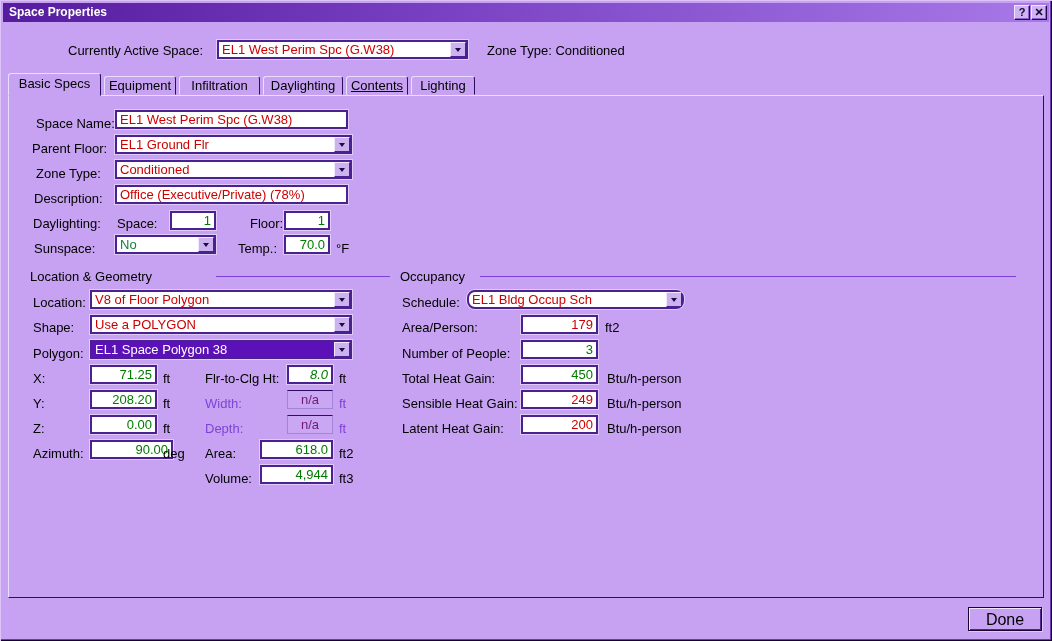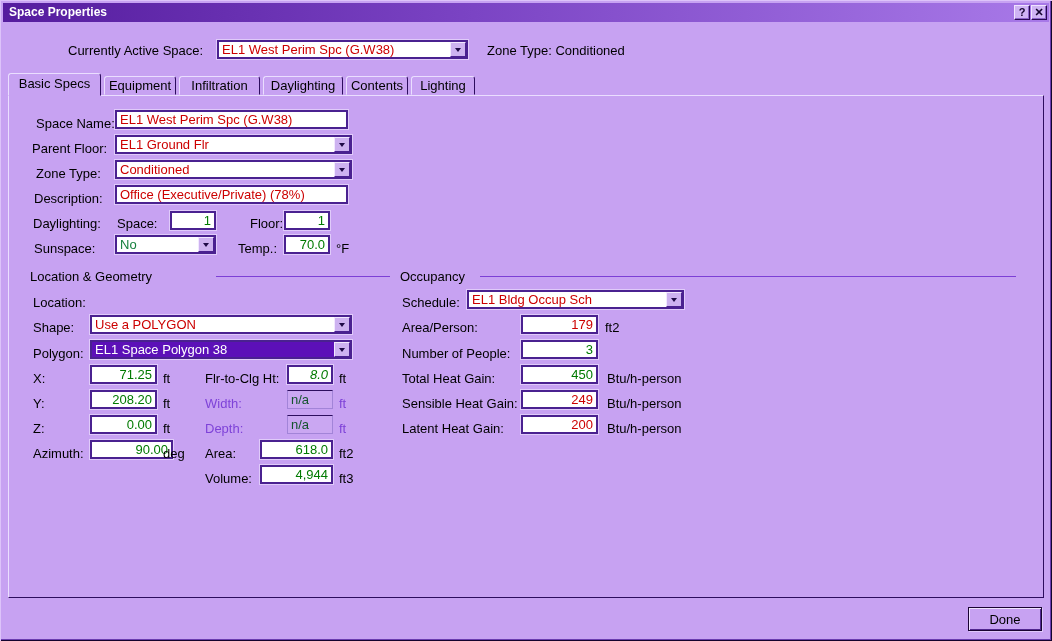--- a/index.html
+++ b/index.html
@@ -30,21 +30,21 @@
     position:absolute;height:19px;background:#fff;
     border:2px solid #4a2190;box-shadow:0 0 0 1px #e0cbfa;
     box-sizing:border-box;font-family:"Liberation Sans",sans-serif;font-size:13px;
     padding:0 3px;outline:none;
   }
   .field.num{text-align:right;}
   .field.green{color:#007a00;}
   .field.red{color:#cc0000;}
   .field.disabled{
     background:#caa7f2;border:1px solid #a284d8;border-top-color:#2d0d5e;
-    box-shadow:none;color:#14532d;text-align:left;
+    box-shadow:none;color:#701a75;text-align:center;
   }
   .combo{
     position:absolute;height:19px;background:#fff;
     border:2px solid #4a2190;box-shadow:0 0 0 1px #e0cbfa;
     box-sizing:border-box;display:flex;align-items:stretch;cursor:default;
   }
   .combo-text{flex:1;display:flex;align-items:center;padding:0 3px;white-space:nowrap;overflow:hidden;}
   .combo.green .combo-text{color:#15803d;}
   .combo.red .combo-text{color:#cc0000;}
   .combo.selected .combo-text{background:#5c10b8;color:#fff;}
@@ -64,21 +64,21 @@
     border:1px solid;border-color:#eadeff #2d0d5e transparent #eadeff;
     border-radius:3px 3px 0 0;box-sizing:border-box;
     text-align:center;line-height:17px;z-index:1;cursor:default;white-space:nowrap;
   }
   .tab.active{top:73px;height:23px;z-index:3;line-height:20px;}
   .sect-line{position:absolute;height:0;border-top:1px solid #7d3fd6;}
   .done-btn{
     position:absolute;left:968px;top:607px;width:74px;height:24px;
     background:#c7a2f2;border:1px solid #1a0533;
     box-shadow:inset 1px 1px 0 #f0e4ff, inset -1px -1px 0 #50268f, 1px 1px 0 #e0c8fc;
-    font-family:"Liberation Sans",sans-serif;font-size:13px;color:#000;
+    font-family:"Liberation Sans",sans-serif;font-size:16px;color:#000;
     text-align:center;line-height:22px;box-sizing:border-box;cursor:default;
   }
 </style>
 </head>
 <body>
 
 <div class="window">
 
   <div class="titlebar">
     <span>Space Properties</span>
@@ -92,21 +92,21 @@
     <span class="combo-arrow">
         <span class="tri"></span>
       </span>
   </div>
   <div class="label" style="left:487px;top:43px;">Zone Type: Conditioned</div>
 
   <div class="tab active" style="left:8px;width:93px;">Basic Specs</div>
   <div class="tab" style="left:104px;width:72px;">Equipment</div>
   <div class="tab" style="left:179px;width:81px;">Infiltration</div>
   <div class="tab" style="left:263px;width:80px;">Daylighting</div>
-  <div class="tab" style="left:346px;width:62px;">Contents</div>
+  <div class="tab" style="left:346px;width:62px;text-decoration:underline;">Contents</div>
   <div class="tab" style="left:411px;width:64px;">Lighting</div>
 
   <div class="panel"></div>
 
   <div class="label" style="left:36px;top:116px;">Space Name:</div>
   <input class="field red" style="left: 115px; top: 110px; width: 233px;" value="EL1 West Perim Spc (G.W38)">
 
   <div class="label" style="left:32px;top:141px;">Parent Floor:</div>
   <div class="combo red" style="left:115px;top:135px;width:237px;">
     <span class="combo-text">EL1 Ground Flr</span>
@@ -140,20 +140,26 @@
       </span>
   </div>
   <div class="label" style="left:238px;top:241px;">Temp.:</div>
   <input class="field num green" style="left: 284px; top: 235px; width: 46px;" value="70.0">
   <div class="unit" style="left:336px;top:241px;">°F</div>
 
   <div class="label" style="left:30px;top:269px;">Location &amp; Geometry</div>
   <div class="sect-line" style="left:216px;top:276px;width:174px;"></div>
 
   <div class="label" style="left:33px;top:295px;">Location:</div>
+  <div class="combo red" style="left:90px;top:290px;width:262px;">
+    <span class="combo-text">V8 of Floor Polygon</span>
+    <span class="combo-arrow">
+        <span class="tri"></span>
+      </span>
+  </div>
 
   <div class="label" style="left:33px;top:320px;">Shape:</div>
   <div class="combo red" style="left:90px;top:315px;width:262px;">
     <span class="combo-text">Use a POLYGON</span>
     <span class="combo-arrow">
         <span class="tri"></span>
       </span>
   </div>
 
   <div class="label" style="left:33px;top:346px;">Polygon:</div>
@@ -197,21 +203,21 @@
   <div class="unit" style="left:339px;top:446px;">ft2</div>
 
   <div class="label" style="left:205px;top:471px;">Volume:</div>
   <input class="field num green" style="left: 260px; top: 465px; width: 73px;" value="4,944">
   <div class="unit" style="left:339px;top:471px;">ft3</div>
 
   <div class="label" style="left:400px;top:269px;">Occupancy</div>
   <div class="sect-line" style="left:480px;top:276px;width:536px;"></div>
 
   <div class="label" style="left:402px;top:295px;">Schedule:</div>
-  <div class="combo red" style="left:467px;top:290px;width:217px;">
+  <div class="combo red" style="left:467px;top:290px;width:217px;border-radius:8px;">
     <span class="combo-text">EL1 Bldg Occup Sch</span>
     <span class="combo-arrow">
         <span class="tri"></span>
       </span>
   </div>
 
   <div class="label" style="left:402px;top:320px;">Area/Person:</div>
   <input class="field num red" style="left: 521px; top: 315px; width: 77px;" value="179">
   <div class="unit" style="left:605px;top:320px;">ft2</div>
 

